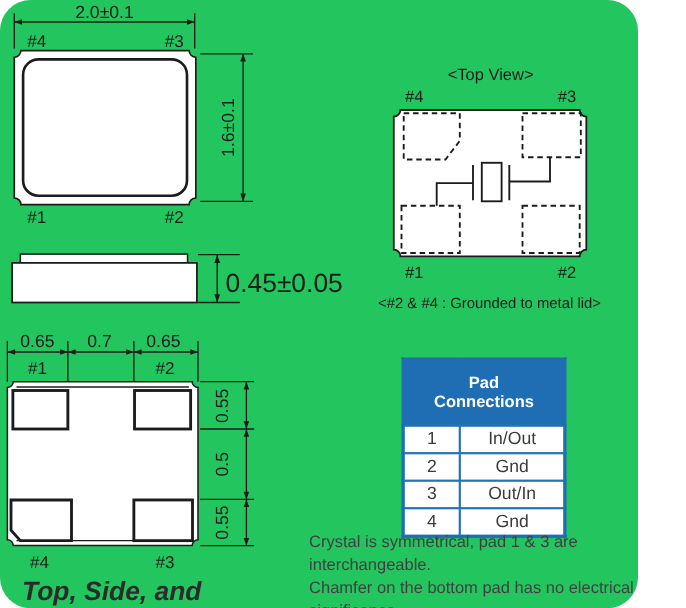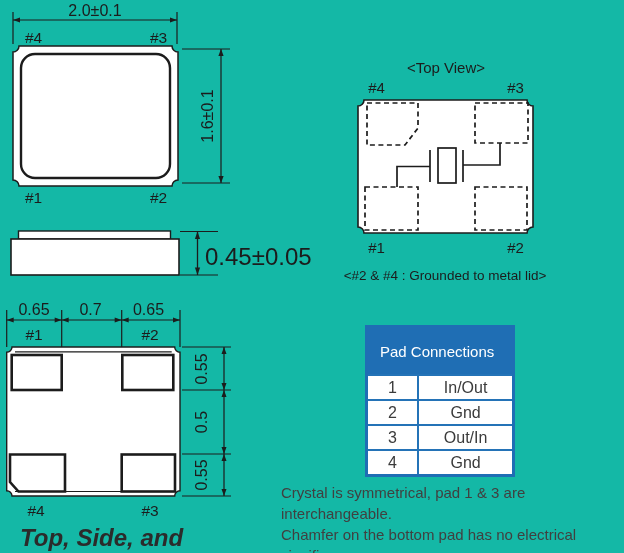--- a/index.html
+++ b/index.html
@@ -1,18 +1,19 @@
 <!DOCTYPE html>
 <html><head>
 <meta charset="utf-8">
 <style>
   html,body{margin:0;padding:0;background:#fff;}
   .screen{
-    position:relative;width:624px;height:553px;background:#14b8a6;overflow:hidden;
+    position:relative;width:580px;height:553px;background:#22c55e;overflow:hidden;
     font-family:"Liberation Sans",sans-serif;
+    border-radius:28px;
   }
   svg{position:absolute;overflow:visible;}
   svg text{fill:#1c1c1c;font-family:"Liberation Sans",sans-serif;}
   .dim{font-size:16px;}
   .lbl{font-size:15.5px;}
   .big{font-size:24px;}
   .sm{font-size:15px;}
   .ttl{font-size:15px;}
   .nte{font-size:13.5px;}
   .stroke{stroke:#1c1c1c;fill:none;}
@@ -20,22 +21,22 @@
   .arrow{fill:#1c1c1c;stroke:none;}
   .caption{
     position:absolute;left:20px;top:524px;width:220px;
     font-size:24px;font-style:italic;font-weight:700;color:#2b2b2b;
   }
   .pad-table{
     position:absolute;left:365px;top:325px;width:150px;
     border-collapse:collapse;border:3px solid #1f6eb4;
   }
   .pad-table th{
-    background:#1f6eb4;color:#ffffff;font-size:15px;font-weight:normal;
-    height:22px;text-align:left;padding:12px;
+    background:#1f6eb4;color:#ffffff;font-size:15px;font-weight:bold;
+    height:22px;text-align:center;padding:12px;
   }
   .pad-table td{
     font-size:16px;color:#3b3b3b;text-align:center;height:23px;padding:0;
     border:2px solid #2473b7;background:#fff;
   }
   .footnote{
     position:absolute;left:281px;top:482px;width:345px;
     font-size:15px;line-height:21px;color:#404040;
   }
 </style>

